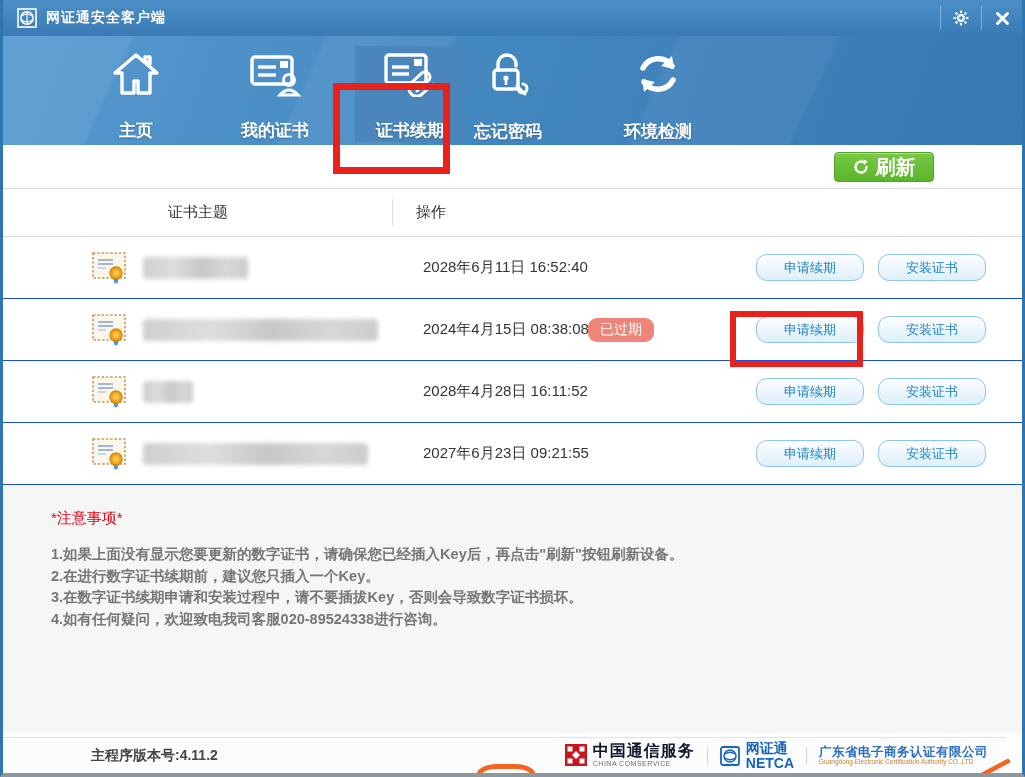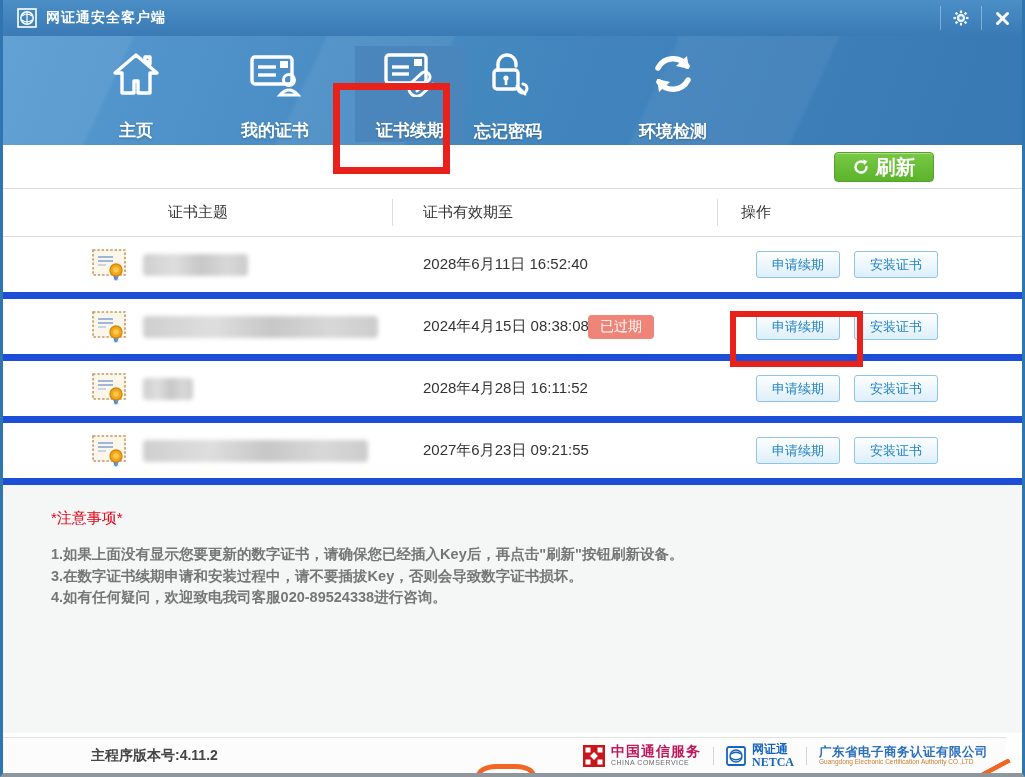--- a/index.html
+++ b/index.html
@@ -32,47 +32,47 @@
      display:flex; align-items:center; justify-content:center; gap:7px; cursor:pointer; box-shadow:inset 0 1px 0 rgba(255,255,255,0.4); }
 
   
   .table { position:relative; background:#fff; }
   .thead { display:flex; height:48px; align-items:center; border-bottom:1px solid #dcdcdc; font-size:15px; color:#333; }
   .th { position:relative; height:100%; display:flex; align-items:center; }
   .th-sep { position:absolute; right:0; top:10px; bottom:10px; width:1px; background:#ddd; }
   .col1 { width:390px; justify-content:center; }
   .col2 { width:325px; padding-left:30px; }
   .col3 { flex:1; padding-left:23px; }
-  .trow { display:flex; height:62px; align-items:center; border-bottom:7px solid #1d4ed8; font-size:15px; color:#333; }
+  .trow { display:flex; height:62px; align-items:center; border-bottom:1px solid #1d4ed8; font-size:15px; color:#333; }
   .cell { display:flex; align-items:center; height:100%; }
   .subject-cell { width:390px; padding-left:88px; gap:14px; }
   .expiry-cell { width:325px; padding-left:30px; position:relative; white-space:nowrap; }
   .ops-cell { flex:1; padding-left:38px; gap:14px; }
   .blurblob { height:22px; border-radius:4px; filter:blur(2px);
      background:linear-gradient(90deg,#cfcfcf 0%,#dedede 30%,#c7c7c7 55%,#d8d8d8 80%,#cccccc 100%); }
   .bw1 { width:105px; } .bw2 { width:235px; } .bw3 { width:50px; } .bw4 { width:225px; }
-  .badge-expired { position:absolute; left:195px; top:50%; transform:translateY(-50%); background:#ef8478; color:#fff; font-size:14px; padding:3px 12px; border-radius:4px; }
-  .btn-op { width:84px; height:27px; border:1px solid #8ec4e8; border-radius:3px; background:linear-gradient(#fdfeff,#ddeffa);
+  .badge-expired { position:absolute; left:195px; top:50%; transform:translateY(-50%); background:#ef8478; color:#fff; font-size:14px; padding:3px 12px; border-radius:9px; }
+  .btn-op { width:108px; height:27px; border:1px solid #8ec4e8; border-radius:11px; background:linear-gradient(#fdfeff,#ddeffa);
      color:#2283c5; font-size:13px; display:flex; align-items:center; justify-content:center; cursor:pointer; }
   .ann-renew { left:727px; top:122px; width:133px; height:56px; border-width:6px; }
 
   
   .notes { background:#f5f6f6; padding:24px 0 0 48px; height:248px; }
   .notes-title { color:#e60012; font-size:15px; margin-bottom:16px; }
   .note-line { color:#767676; font-size:14.5px; font-weight:bold; line-height:21.5px; }
 
   
   .footer { position:absolute; left:0; right:16px; bottom:0; height:36px; background:#fcfcfc; border-top:1px solid #e2e2e2; display:flex; align-items:center; }
   .version { margin-left:88px; font-size:14px; font-weight:bold; color:#454545; }
   .footer-logos { margin-left:auto; margin-right:18px; display:flex; align-items:center; gap:12px; }
   .logo-group { display:flex; align-items:center; gap:6px; }
   .logo-text-stack { display:flex; flex-direction:column; line-height:1.05; }
-  .ccs-cn { font-size:14px; font-weight:bold; color:#be185d; letter-spacing:1px; }
+  .ccs-cn { font-size:16px; font-weight:bold; color:#0f172a; letter-spacing:1px; }
   .ccs-en { font-size:7px; color:#6b6b6b; letter-spacing:0.5px; }
-  .netca-stack { font-size:12px; color:#1565c0; font-weight:bold;font-family:Liberation Serif, serif; }
+  .netca-stack { font-size:14px; color:#1565c0; font-weight:bold; }
   .gdca-cn { font-size:12.5px; font-weight:bold; color:#2a6fc0; letter-spacing:0.5px; }
   .gdca-en { font-size:6.5px; color:#c87f2f; }
   .logo-sep { width:1px; height:18px; background:#d5d5d5; }
 
   
   .orange-frag1 { position:absolute; left:473px; bottom:-3px; width:60px; height:12px; border:5px solid #f26522; border-bottom:none; border-radius:40px 40px 0 0 / 24px 24px 0 0; z-index:60; pointer-events:none; }
   .orange-frag2 { position:absolute; right:8px; bottom:-6px; width:34px; height:14px; border-top:5px solid #f26522; transform:rotate(-28deg); border-radius:3px; z-index:60; pointer-events:none; }
 </style>
 </head>
 <body>
@@ -162,21 +162,21 @@
           <path d="M14 20 v-6 a9 9 0 0 1 18 0 v2" fill="none" stroke="#fff" stroke-width="3.4" stroke-linecap="round"></path>
           <rect x="10" y="20" width="24" height="19" rx="3" fill="none" stroke="#fff" stroke-width="3.4"></rect>
           <circle cx="22" cy="28" r="2.6" fill="#fff"></circle>
           <line x1="22" y1="30" x2="22" y2="35" stroke="#fff" stroke-width="2.6"></line>
           <path d="M33 36 l8 8 M39 34 a4.5 4.5 0 1 1 -5 5" fill="none" stroke="#fff" stroke-width="3" stroke-linecap="round"></path>
         </svg>
       </div>
       <div class="nlabel">忘记密码</div>
     </div>
 
-    <div class="nav-item" style="left:615px">
+    <div class="nav-item" style="left:600px">
       <div class="nicon">
         <svg width="48" height="48" viewBox="0 0 48 48">
           <path d="M38 16 a17 17 0 0 0 -29 2" fill="none" stroke="#fff" stroke-width="5.5" stroke-linecap="round"></path>
           <polygon points="38,6 40,19 27,16" fill="#fff"></polygon>
           <path d="M10 32 a17 17 0 0 0 29 -2" fill="none" stroke="#fff" stroke-width="5.5" stroke-linecap="round"></path>
           <polygon points="10,42 8,29 21,32" fill="#fff"></polygon>
         </svg>
       </div>
       <div class="nlabel">环境检测</div>
     </div>
@@ -191,24 +191,20 @@
         <polygon points="10.2,0.6 14.6,2.2 11.2,6 " fill="#fff"></polygon>
       </svg>
       <span>刷新</span>
     </button>
   </div>
 
   <div class="table">
     <div class="thead">
       <div class="th col1">
           <span>证书主题</span>
-          <span class="th-sep"></span>
-        </div>
-      <div class="th col2">
-          <span>证书有效期至</span>
           <span class="th-sep"></span>
         </div>
       <div class="th col3">
           <span>操作</span>
         </div>
     </div>
 
     <div class="trow">
       <div class="cell subject-cell">
         <svg width="38" height="34" viewBox="0 0 38 34">
@@ -301,20 +297,21 @@
         <button class="btn-op">安装证书</button>
       </div>
     </div>
 
     <div class="ann-box ann-renew"></div>
   </div>
 
   <div class="notes">
     <div class="notes-title">*注意事项*</div>
     <div class="note-line">1.如果上面没有显示您要更新的数字证书，请确保您已经插入Key后，再点击"刷新"按钮刷新设备。</div>
+    <div class="note-line">2.在进行数字证书续期前，建议您只插入一个Key。</div>
     <div class="note-line">3.在数字证书续期申请和安装过程中，请不要插拔Key，否则会导致数字证书损坏。</div>
     <div class="note-line">4.如有任何疑问，欢迎致电我司客服020-89524338进行咨询。</div>
   </div>
 
   <div class="footer">
     <span class="version">主程序版本号:4.11.2</span>
     <div class="footer-logos">
 
       <div class="logo-group">
         <svg width="22" height="22" viewBox="0 0 22 22">

